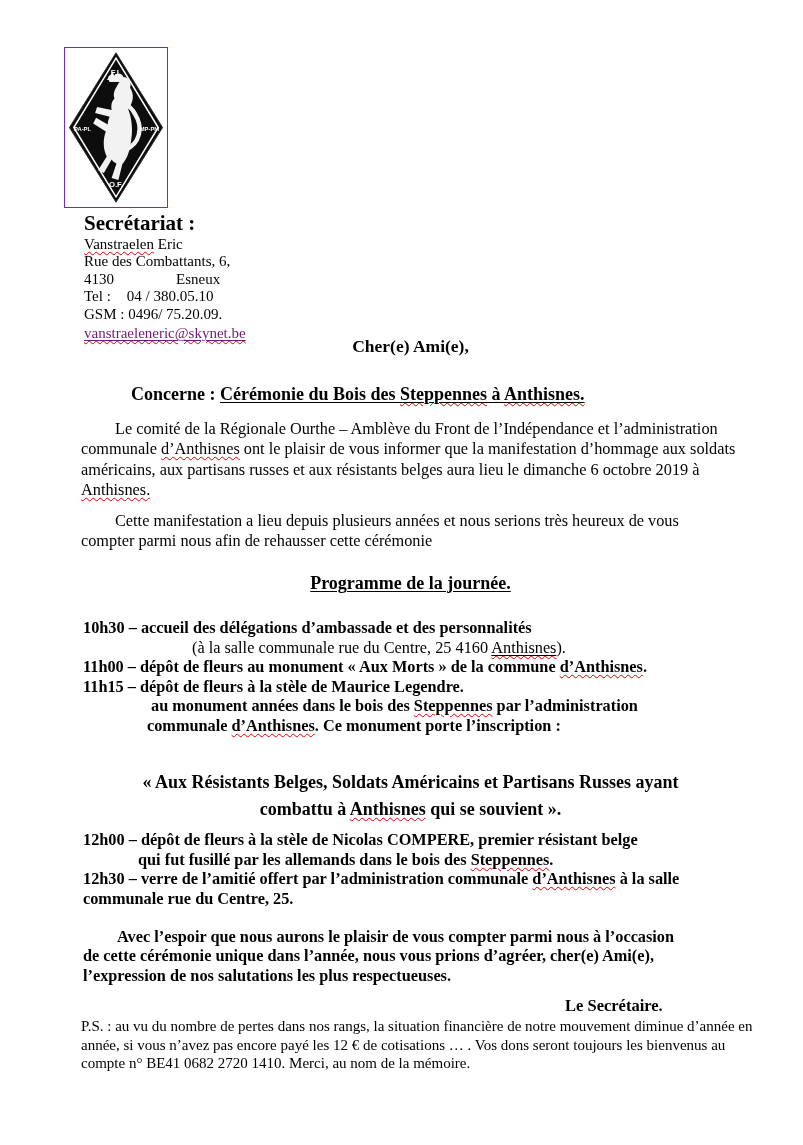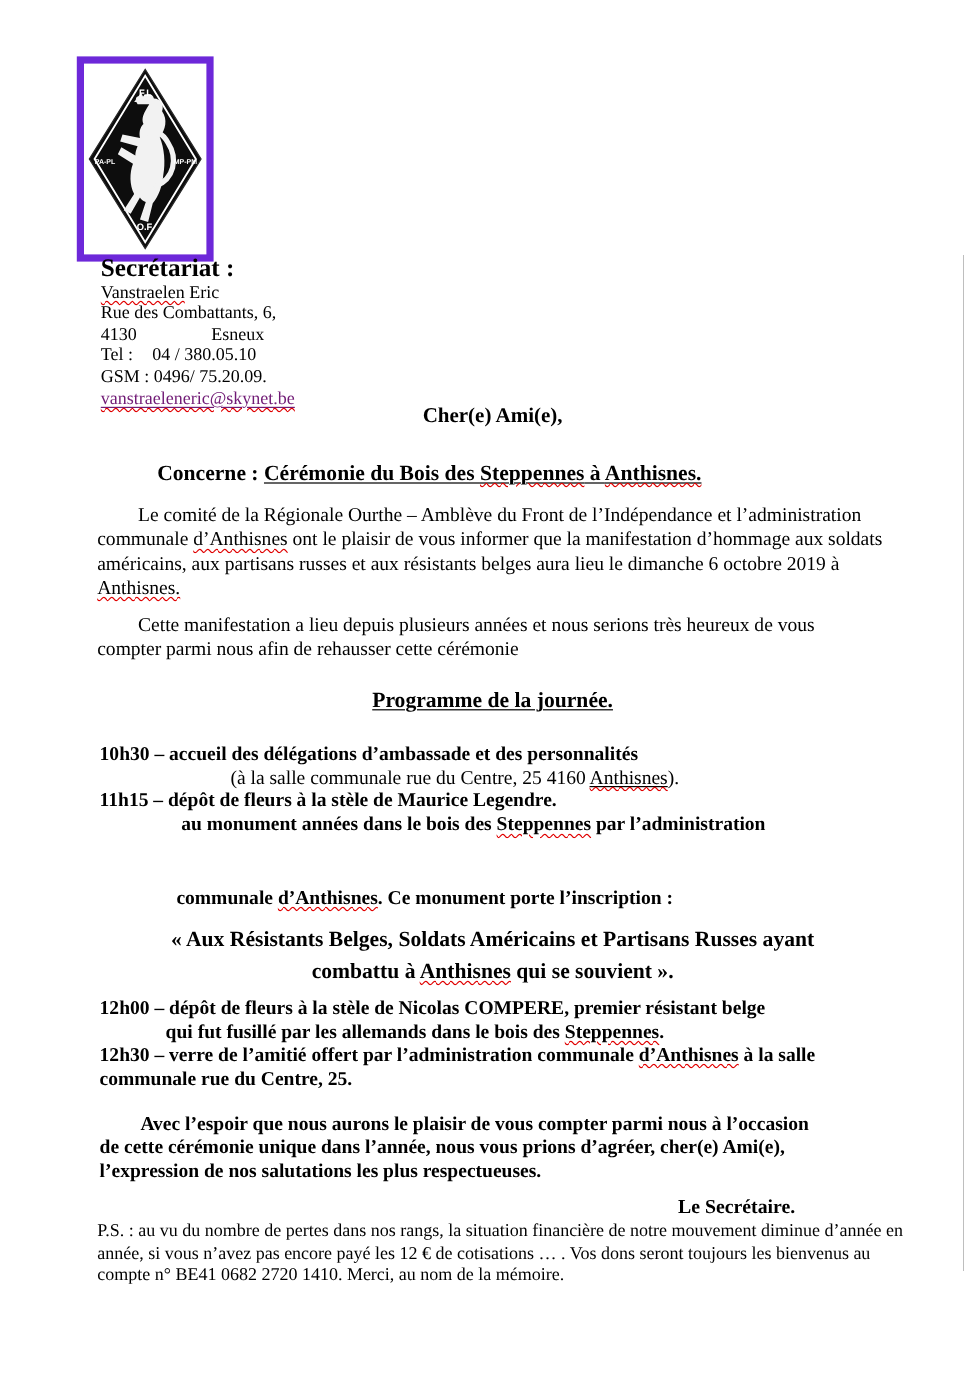--- a/index.html
+++ b/index.html
@@ -24,21 +24,21 @@
     text-underline-offset:2px;
   }
   .ul{
     text-decoration-line:underline;
     text-decoration-thickness:1px;
     text-underline-offset:2px;
   }
   
   .logo-box{
     left:64px;top:47px;width:102px;height:159px;
-    border:6px solid #6d28d9;
+    border:1px solid #6d28d9;
     background:#fff;
     display:flex;align-items:center;justify-content:center;
   }
   .logo-box svg{display:block;}
   
   .secretariat{left:84px;top:211px;font-size:21px;}
   .contact{left:84px;top:236px;font-size:15px;line-height:17.4px;}
   .contact .line{white-space:nowrap;}
   .contact .email-line{margin-top:2px;}
   a.email{color:#701a75;cursor:pointer;}
@@ -98,23 +98,24 @@
   <div class="abs subject b"><span>Concerne : </span><span class="ul">Cérémonie du Bois des </span><span class="ul"><span class="wavy">Steppennes</span></span><span class="ul"> à </span><span class="ul"><span class="wavy">Anthisnes.</span></span></div>
 
   <div class="abs para para1"><span class="sp" style="width: 34px;"></span><span>Le comité de la Régionale Ourthe – Amblève du Front de l’Indépendance et l’administration</span><br><span>communale </span><span class="wavy">d’Anthisnes</span><span> ont le plaisir de vous informer que la manifestation d’hommage aux soldats</span><br><span>américains, aux partisans russes et aux résistants belges aura lieu le dimanche 6 octobre 2019 à</span><br><span class="wavy">Anthisnes.</span></div>
   <div class="abs para para2"><span class="sp" style="width: 34px;"></span><span>Cette manifestation a lieu depuis plusieurs années et nous serions très heureux de vous</span><br><span>compter parmi nous afin de rehausser cette cérémonie</span></div>
 
   <div class="abs col center prog-title b"><span class="ul">Programme de la journée.</span></div>
 
   <div class="abs sched sched1 b">
     <div class="line"><span>10h30 – accueil des délégations d’ambassade et des personnalités</span></div>
     <div class="line rg" style="padding-left:109px;"><span class="rg">(à la salle communale rue du Centre, 25 4160 </span><span class="rg ul"><span class="wavy">Anthisnes</span></span><span class="rg">).</span></div>
+    <div class="line"><span>11h00 – dépôt de fleurs au monument « Aux Morts » de la commune </span><span class="wavy">d’Anthisnes</span><span>.</span></div>
     <div class="line"><span>11h15 – dépôt de fleurs à la stèle de Maurice Legendre.</span></div>
     <div class="line" style="padding-left:68px;"><span>au monument années dans le bois des </span><span class="wavy">Steppennes</span><span> par l’administration</span></div>
-    <div class="line" style="padding-left:64px;margin-top:42px;"><span>communale </span><span class="wavy">d’Anthisnes</span><span>. Ce monument porte l’inscription :</span></div>
+    <div class="line" style="padding-left:64px;"><span>communale </span><span class="wavy">d’Anthisnes</span><span>. Ce monument porte l’inscription :</span></div>
   </div>
 
   <div class="abs col center quote b"><span>« Aux Résistants Belges, Soldats Américains et Partisans Russes ayant</span><br><span>combattu à </span><span class="wavy">Anthisnes</span><span> qui se souvient ».</span></div>
 
   <div class="abs sched sched2 b">
     <div class="line"><span>12h00 – dépôt de fleurs à la stèle de Nicolas COMPERE, premier résistant belge</span></div>
     <div class="line" style="padding-left:55px;"><span>qui fut fusillé par les allemands dans le bois des </span><span class="wavy">Steppennes</span><span>.</span></div>
     <div class="line"><span>12h30 – verre de l’amitié offert par l’administration communale </span><span class="wavy">d’Anthisnes</span><span> à la salle</span></div>
     <div class="line"><span>communale rue du Centre, 25.</span></div>
   </div>

